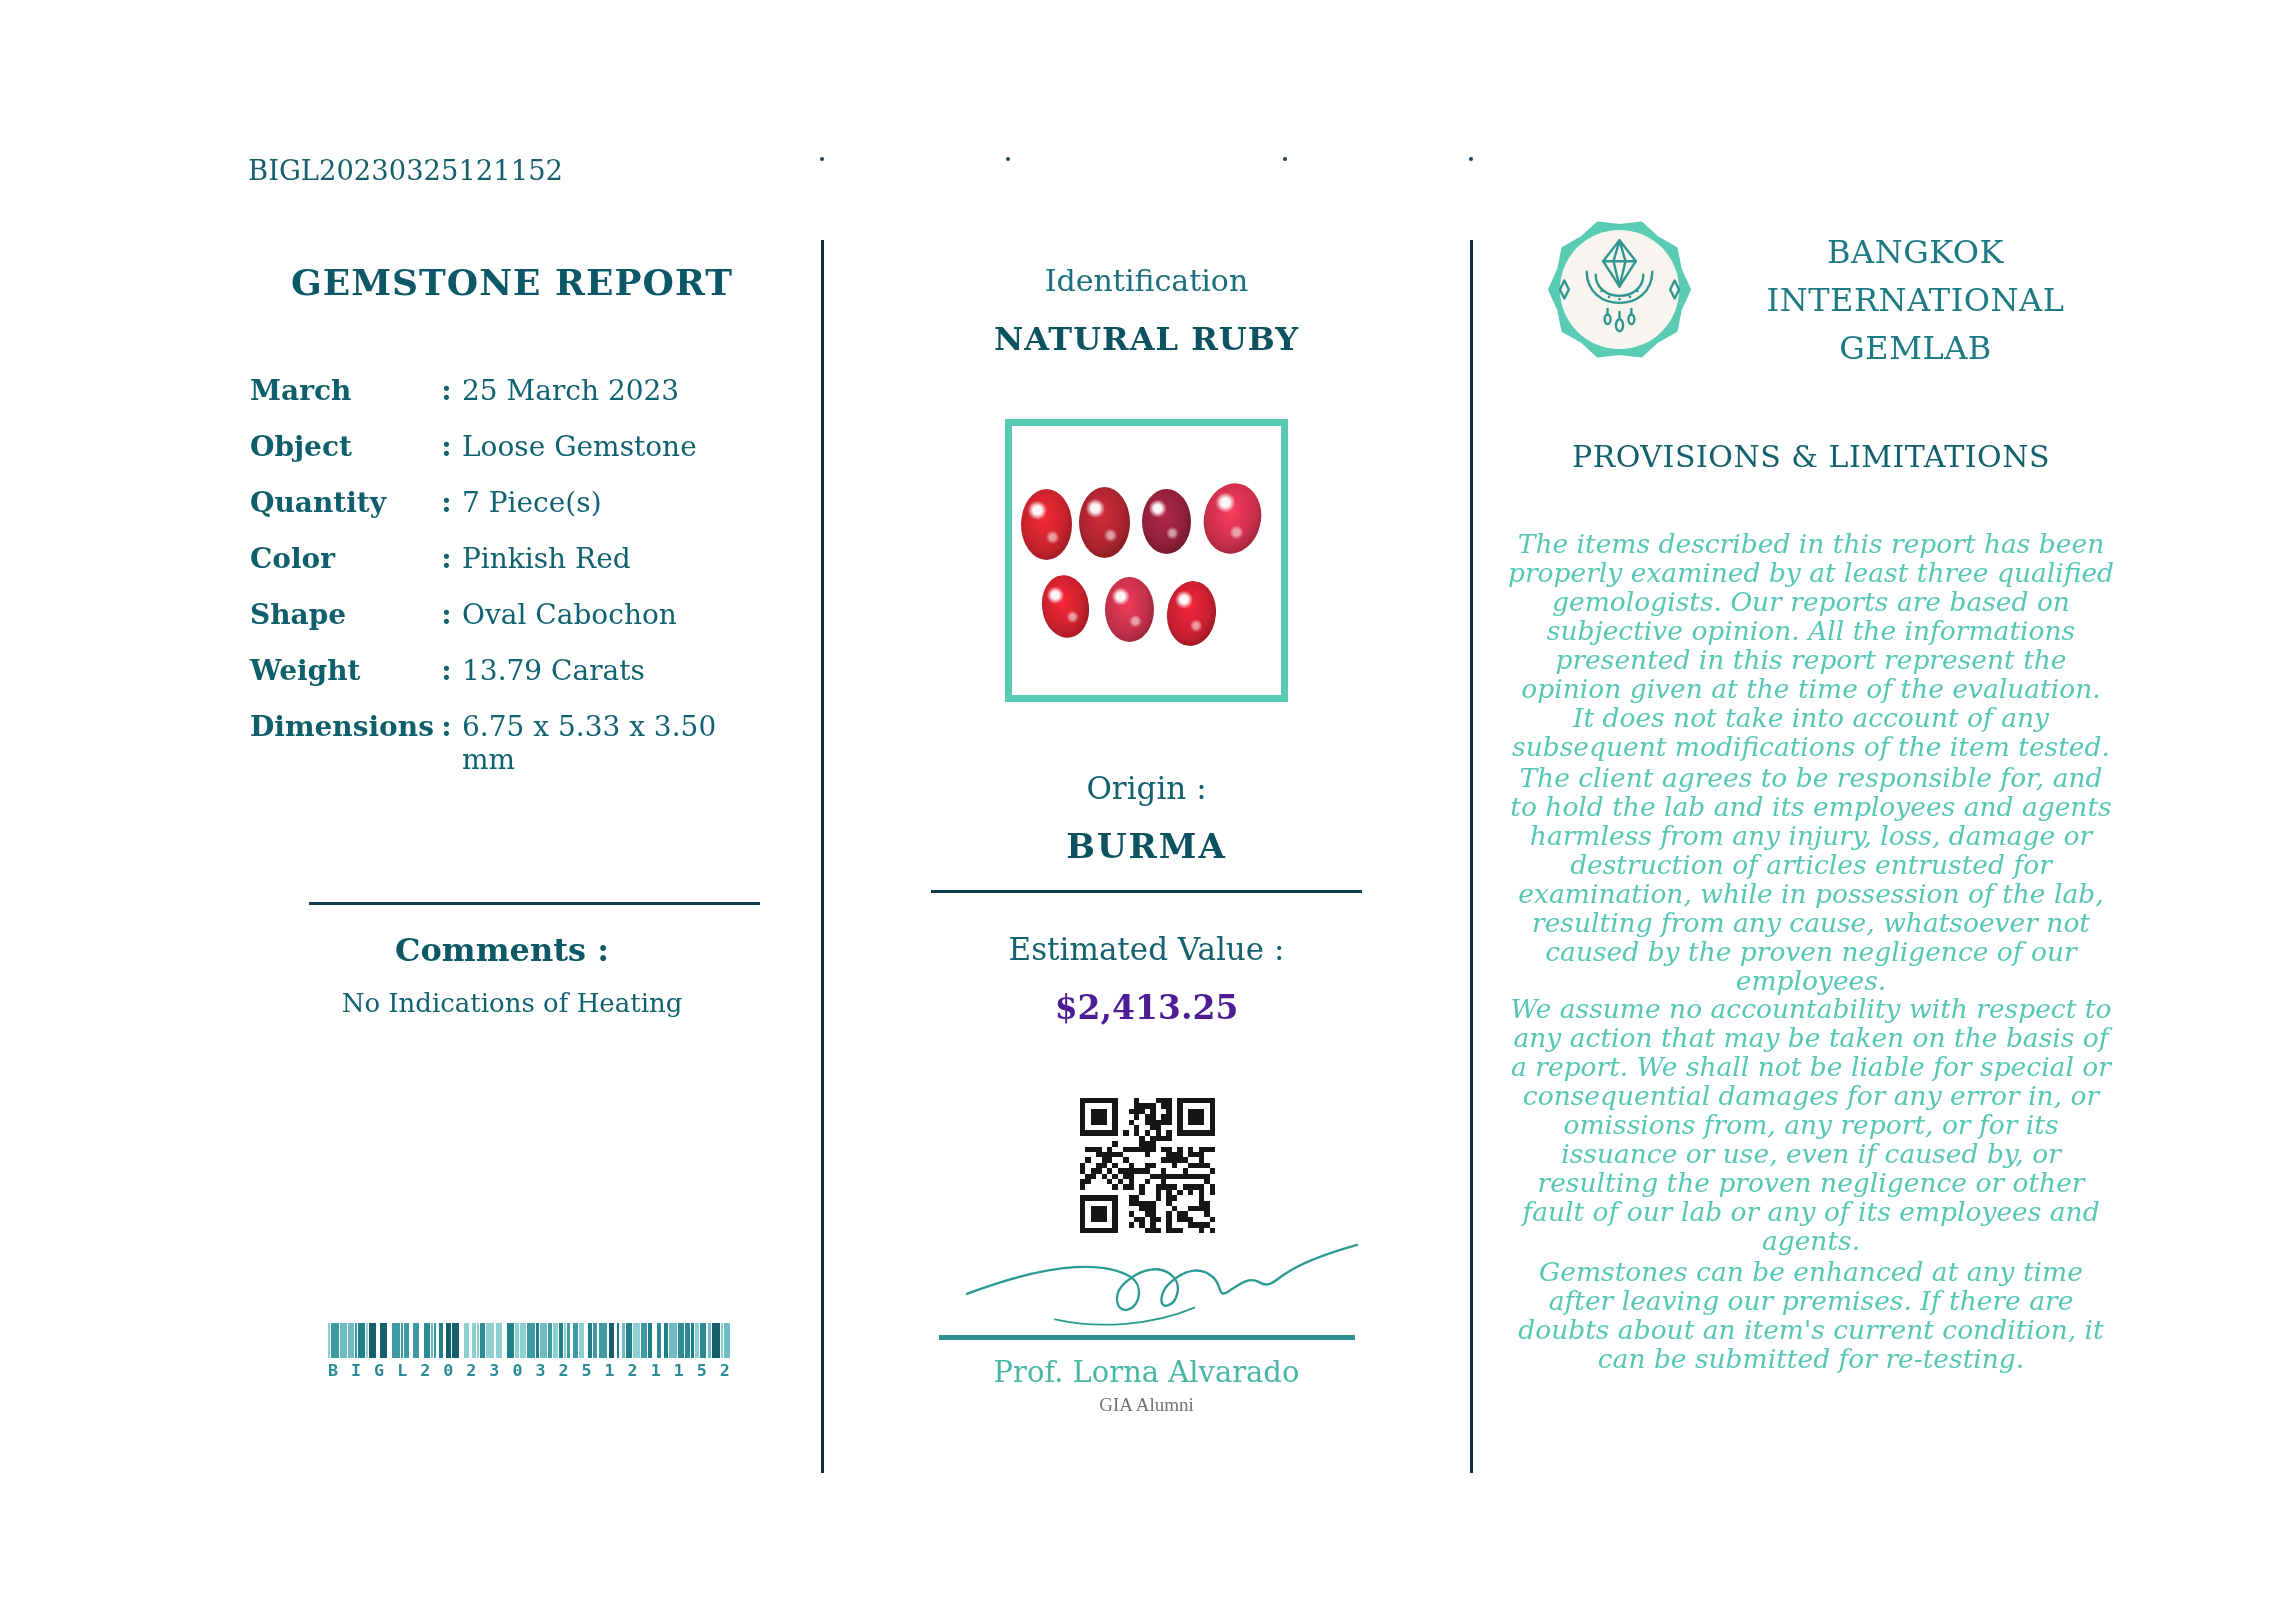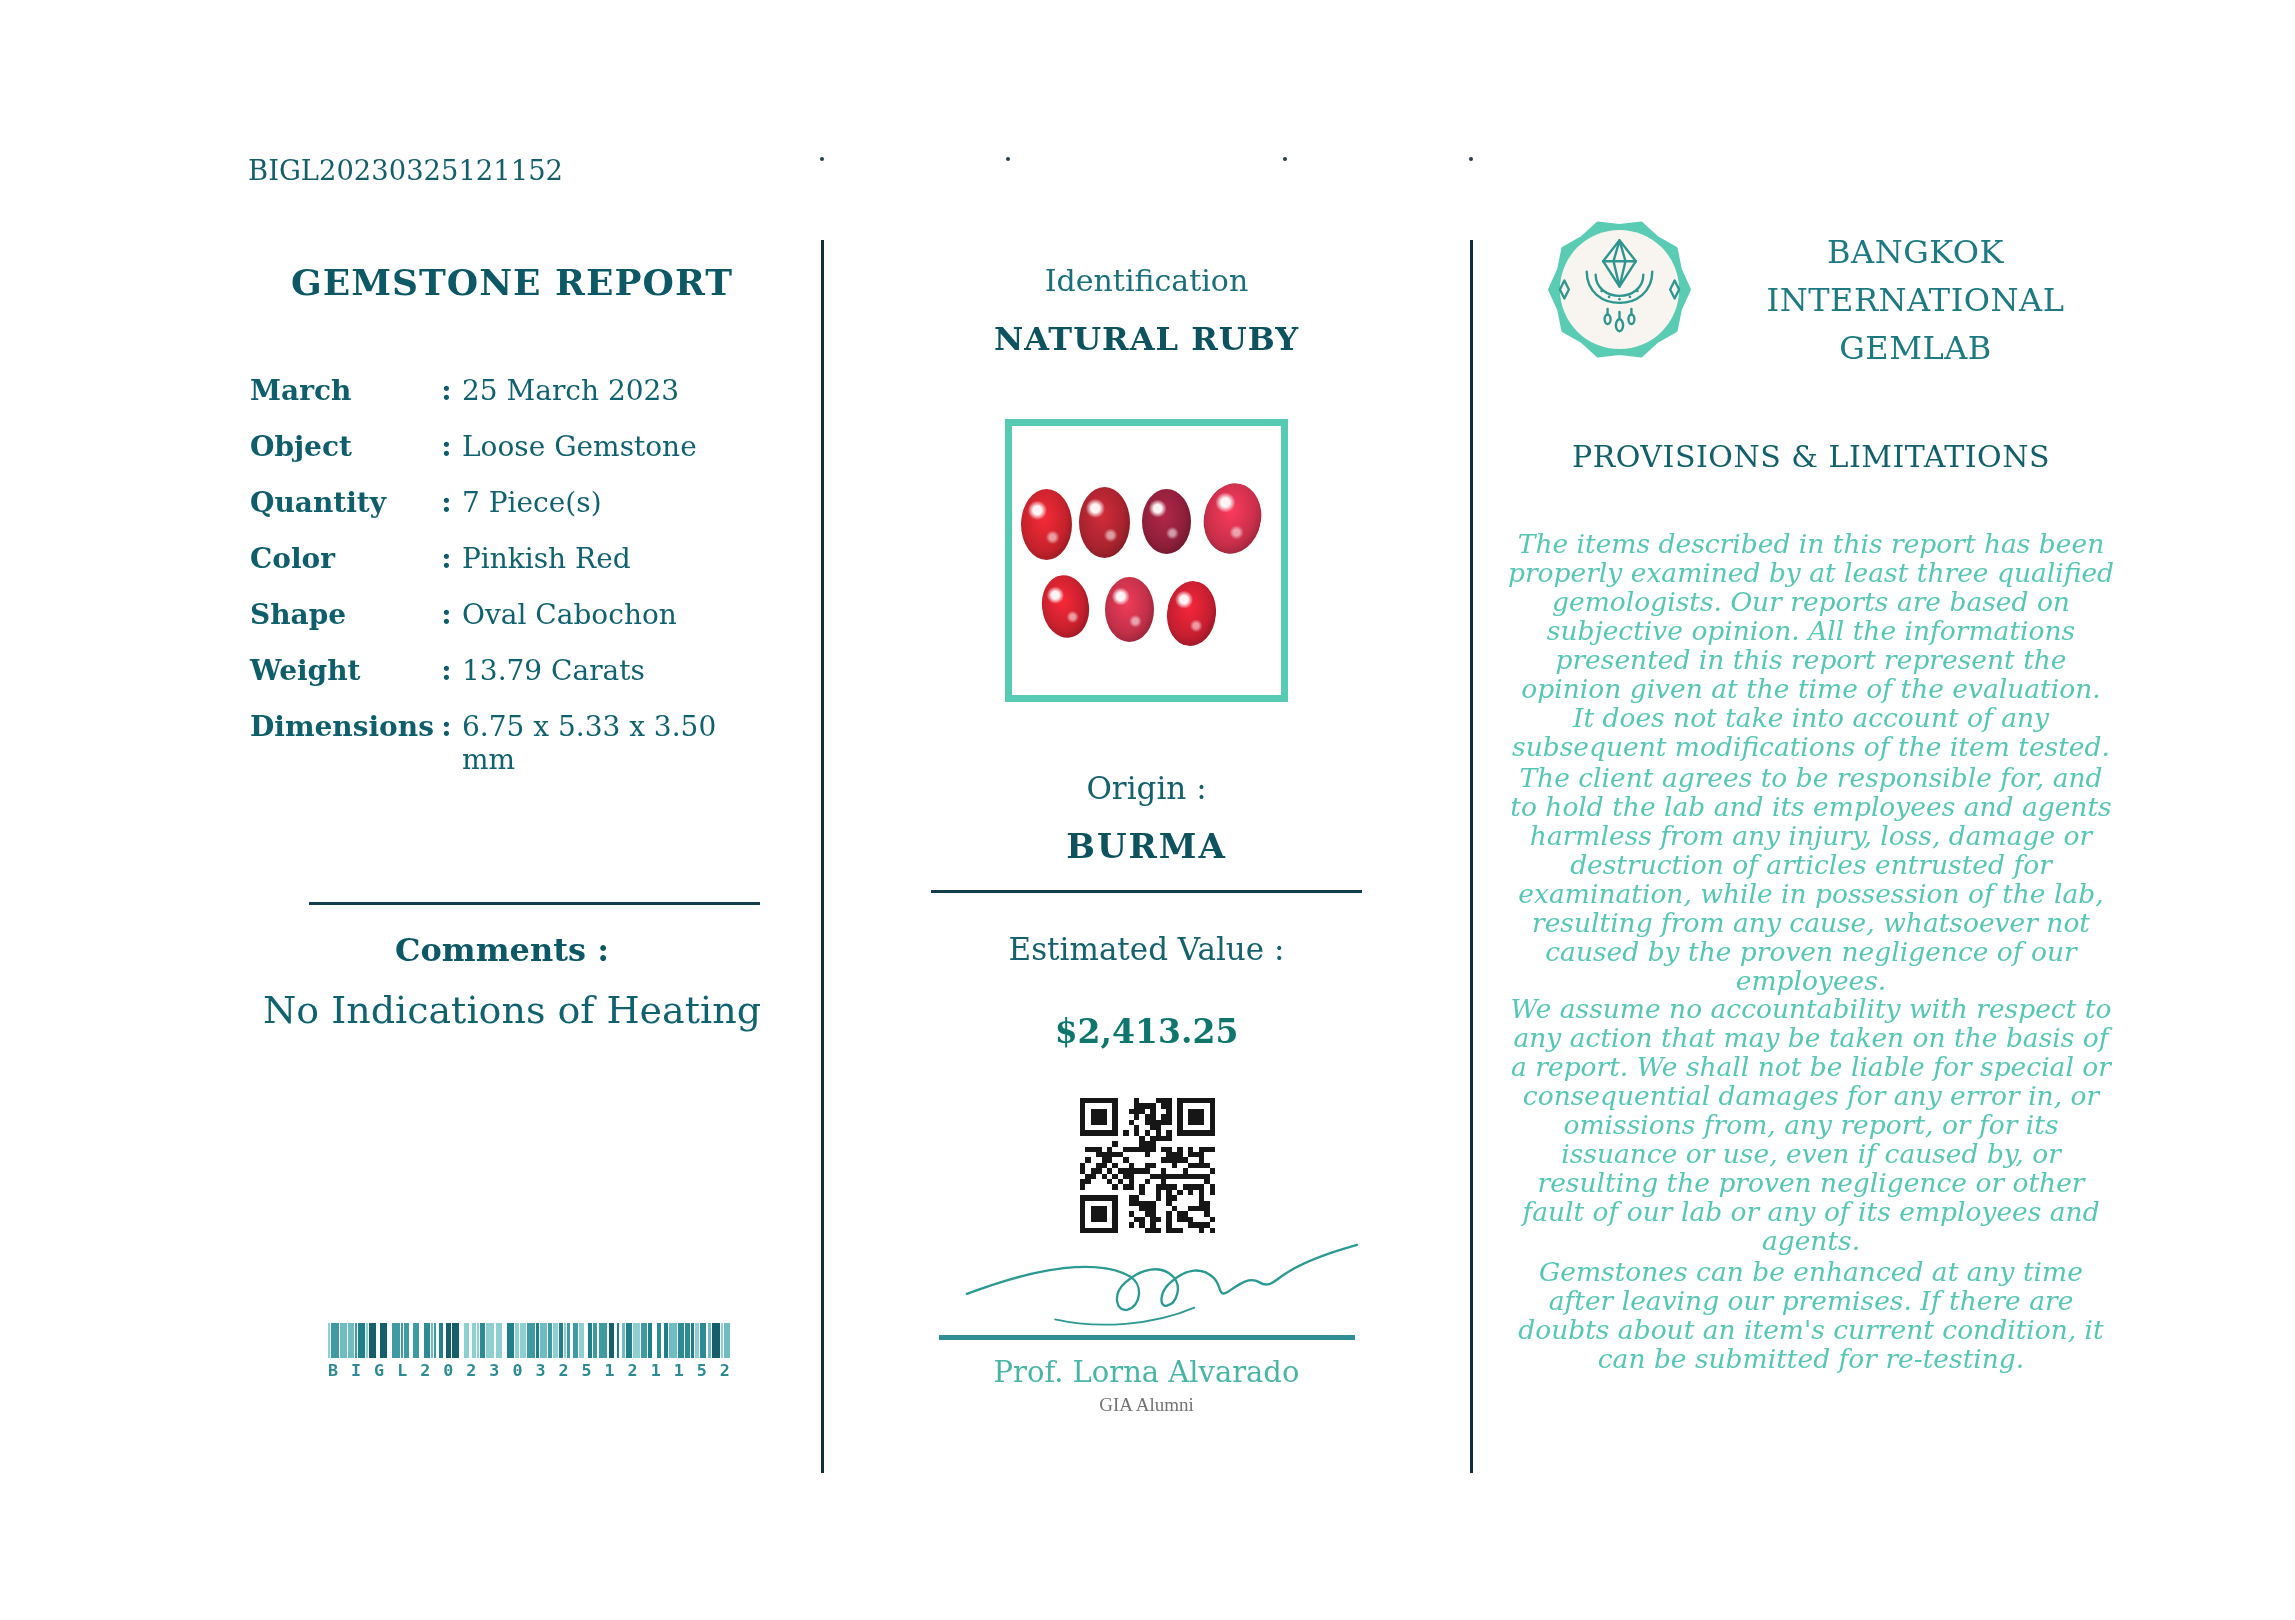--- a/index.html
+++ b/index.html
@@ -20,42 +20,42 @@
   .fields{position:absolute;left:250px;top:374px;width:524px;}
   .frow{display:flex;height:56px;align-items:flex-start;font-size:28px;color:#0f5e6b;}
   .flabel{width:181px;font-weight:bold;}
   .fcolon{width:31px;font-weight:bold;text-align:center;}
   .fvalue{flex:1;color:#116271;}
   .rule{position:absolute;height:2.9px;background:#123f4f;}
   .rule-left{left:309px;top:902px;width:451px;}
   .comments-label{position:absolute;left:240px;top:931px;width:524px;text-align:center;
                   font-size:32px;font-weight:bold;color:#0c5866;}
   .comments-value{position:absolute;left:250px;top:988px;width:524px;text-align:center;
-                  font-size:38px;color:#116271;}
+                  font-size:26px;color:#116271;}
   .barcode{position:absolute;left:328px;top:1323px;width:402px;height:35px;display:flex;align-items:stretch;overflow:hidden;}
   .barcode > div{height:100%;flex:none;}
   .barcode-text{position:absolute;left:328px;top:1360px;width:402px;display:flex;justify-content:space-between;
                 font-family:"DejaVu Sans Mono",monospace;font-size:16.7px;font-weight:bold;color:#2d8b95;}
   .ident-label{position:absolute;top:263px;font-size:30px;color:#1a6f7b;}
   .ident-value{position:absolute;top:320px;font-size:32px;font-weight:bold;letter-spacing:1px;color:#0c525f;}
   .photo-box{position:absolute;left:1005px;top:419px;width:269px;height:269px;
              border:7.8px solid #57cab3;background:#ffffff;}
   .gem{position:absolute;border-radius:50%;}
   .g1{left:8.8px;top:63px;width:51px;height:71px;}
   .g2{left:67px;top:61px;width:51px;height:71px;}
   .g3{left:130px;top:63px;width:49px;height:65px;}
   .g4{left:192px;top:57px;width:57px;height:71px;transform:rotate(12deg);}
   .g5{left:30px;top:149px;width:47px;height:63px;transform:rotate(-8deg);}
   .g6{left:93px;top:151px;width:49px;height:65px;}
   .g7{left:155px;top:155px;width:49px;height:65px;transform:rotate(6deg);}
   .origin-label{position:absolute;top:770px;font-size:31px;color:#15616e;}
   .origin-value{position:absolute;top:826px;font-size:34px;font-weight:bold;letter-spacing:2px;color:#0c525f;}
   .rule-mid{left:931px;top:890px;width:431px;}
   .est-label{position:absolute;top:931px;font-size:31px;color:#15616e;}
-  .est-value{position:absolute;top:988px;font-size:33px;font-weight:bold;color:#0f766e;margin-top:24px;}
+  .est-value{position:absolute;top:988px;font-size:33px;font-weight:bold;color:#4c1d95;}
   .qr{position:absolute;left:1080px;top:1098px;width:135px;height:135px;display:grid;
       grid-template-columns:repeat(25,1fr);grid-template-rows:repeat(25,1fr);background:#ffffff;}
   .qr div.on{background:#161616;}
   .signature{position:absolute;left:961px;top:1237px;}
   .sig-rule{position:absolute;left:939px;top:1335px;width:416px;height:4.9px;background:#2f8e96;}
   .sig-name{position:absolute;top:1355px;font-size:29px;color:#49b5a7;}
   .sig-cred{position:absolute;top:1394px;font-size:19px;color:#737373;font-family:Liberation Serif, serif;}
   .mid-text{left:822px;width:649px;text-align:center;}
 
   

